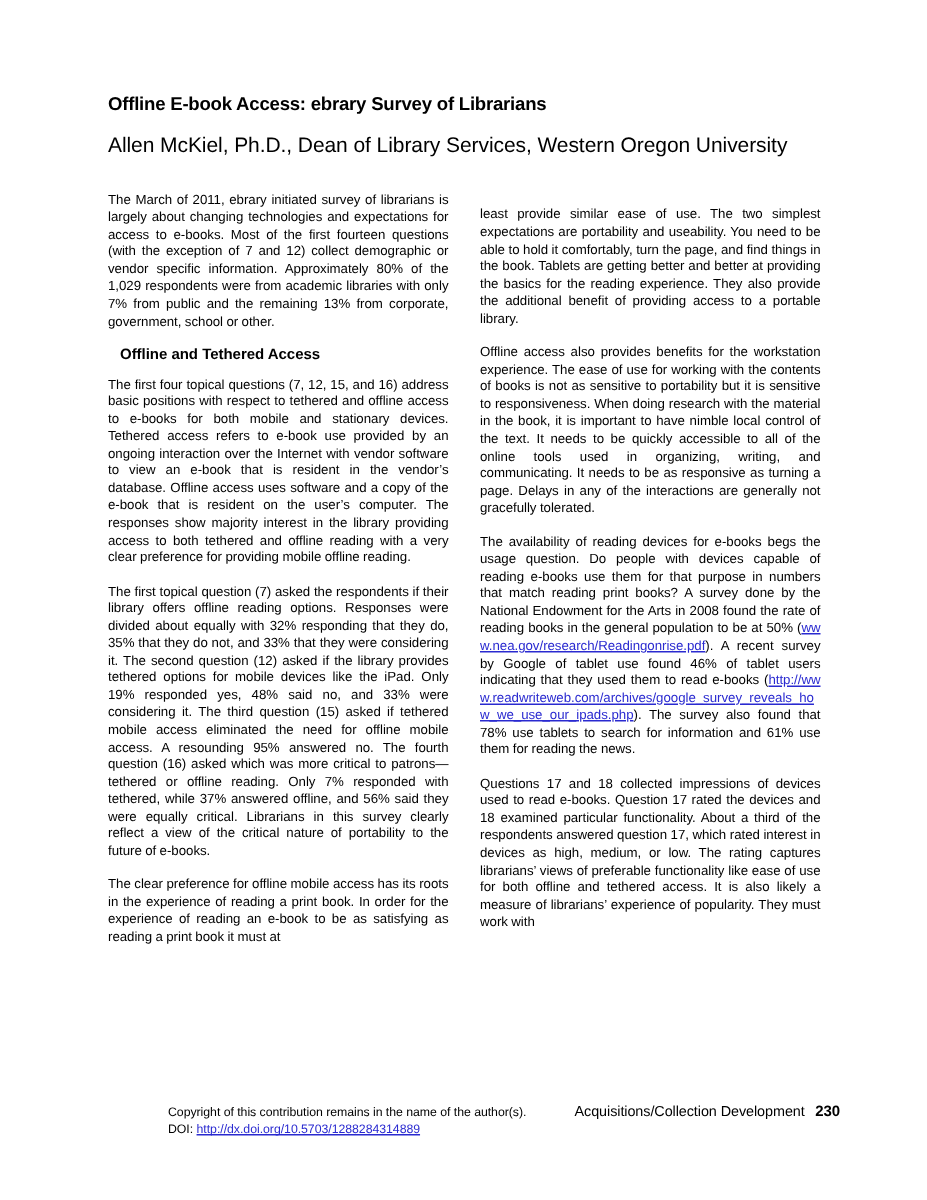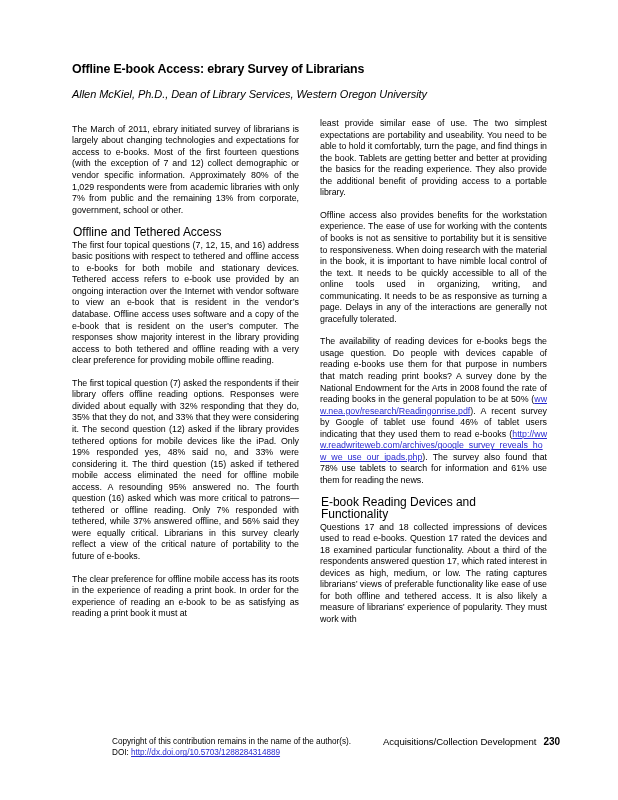--- a/index.html
+++ b/index.html
@@ -24,24 +24,23 @@
     padding: 62px 62px 0 72px;
   }
   .doc-title {
     font-size: 12.4px;
     font-weight: bold;
     letter-spacing: -0.15px;
     line-height: 1.2;
     margin: 0 0 11px 0;
   }
   .doc-author {
-    font-size: 11px;
-    font-style: italic;
+    font-size: 14px;
     line-height: 1.2;
-    margin: 0 0 17px 0;
+    margin: 0 0 23px 0;
     letter-spacing: -0.05px;
   }
   .columns {
     display: flex;
     gap: 21px;
     align-items: center;
   }
   .column {
     width: 227px;
     flex: 0 0 227px;
@@ -53,24 +52,24 @@
     text-align: justify;
     letter-spacing: -0.02px;
     word-spacing: -0.15px;
     -webkit-hyphens: none;
     hyphens: none;
   }
   .column p.tight {
     margin-bottom: 0;
   }
   .section-head {
-    font-size: 12px;
-    font-weight: normal;
+    font-size: 10px;
+    font-weight: bold;
     line-height: 11.55px;
-    margin: 1px;
+    margin: 8px;
     letter-spacing: -0.02px;
   }
   .lnk {
     color: #2a2ad0;
     text-decoration: underline;
     word-break: break-all;
   }
   .footer {
     position: absolute;
     left: 72px;
@@ -116,21 +115,20 @@
       <div class="section-head">Offline and Tethered Access</div>
       <p>The first four topical questions (7, 12, 15, and 16) address basic positions with respect to tethered and offline access to e-books for both mobile and stationary devices. Tethered access refers to e-book use provided by an ongoing interaction over the Internet with vendor software to view an e-book that is resident in the vendor’s database. Offline access uses software and a copy of the e-book that is resident on the user’s computer. The responses show majority interest in the library providing access to both tethered and offline reading with a very clear preference for providing mobile offline reading.</p>
       <p>The first topical question (7) asked the respondents if their library offers offline reading options. Responses were divided about equally with 32% responding that they do, 35% that they do not, and 33% that they were considering it. The second question (12) asked if the library provides tethered options for mobile devices like the iPad. Only 19% responded yes, 48% said no, and 33% were considering it. The third question (15) asked if tethered mobile access eliminated the need for offline mobile access. A resounding 95% answered no. The fourth question (16) asked which was more critical to patrons—tethered or offline reading. Only 7% responded with tethered, while 37% answered offline, and 56% said they were equally critical. Librarians in this survey clearly reflect a view of the critical nature of portability to the future of e-books.</p>
       <p class="tight">The clear preference for offline mobile access has its roots in the experience of reading a print book. In order for the experience of reading an e-book to be as satisfying as reading a print book it must at</p>
     </div>
 
     <div class="column">
       <p>least provide similar ease of use. The two simplest expectations are portability and useability. You need to be able to hold it comfortably, turn the page, and find things in the book. Tablets are getting better and better at providing the basics for the reading experience. They also provide the additional benefit of providing access to a portable library.</p>
       <p>Offline access also provides benefits for the workstation experience. The ease of use for working with the contents of books is not as sensitive to portability but it is sensitive to responsiveness. When doing research with the material in the book, it is important to have nimble local control of the text. It needs to be quickly accessible to all of the online tools used in organizing, writing, and communicating. It needs to be as responsive as turning a page. Delays in any of the interactions are generally not gracefully tolerated.</p>
       <p><span>The availability of reading devices for e-books begs the usage question. Do people with devices capable of reading e-books use them for that purpose in numbers that match reading print books? A survey done by the National Endowment for the Arts in 2008 found the rate of reading books in the general population to be at 50% (</span><a class="lnk">www.nea.gov/research/Readingonrise.pdf</a><span>). A recent survey by Google of tablet use found 46% of tablet users indicating that they used them to read e-books (</span><a class="lnk">http://www.readwriteweb.com/archives/google_survey_reveals_how_we_use_our_ipads.php</a><span>). The survey also found that 78% use tablets to search for information and 61% use them for reading the news.</span></p>
-      <div class="section-head">E-book Reading Devices and Functionality</div>
       <p class="tight">Questions 17 and 18 collected impressions of devices used to read e-books. Question 17 rated the devices and 18 examined particular functionality. About a third of the respondents answered question 17, which rated interest in devices as high, medium, or low. The rating captures librarians’ views of preferable functionality like ease of use for both offline and tethered access. It is also likely a measure of librarians’ experience of popularity. They must work with</p>
     </div>
 
   </div>
 
   <div class="footer">
     <div class="footer-left">
       <div>Copyright of this contribution remains in the name of the author(s).</div>
       <div class="doi-line"><span>DOI:</span> <a class="lnk">http://dx.doi.org/10.5703/1288284314889</a></div>
     </div>

